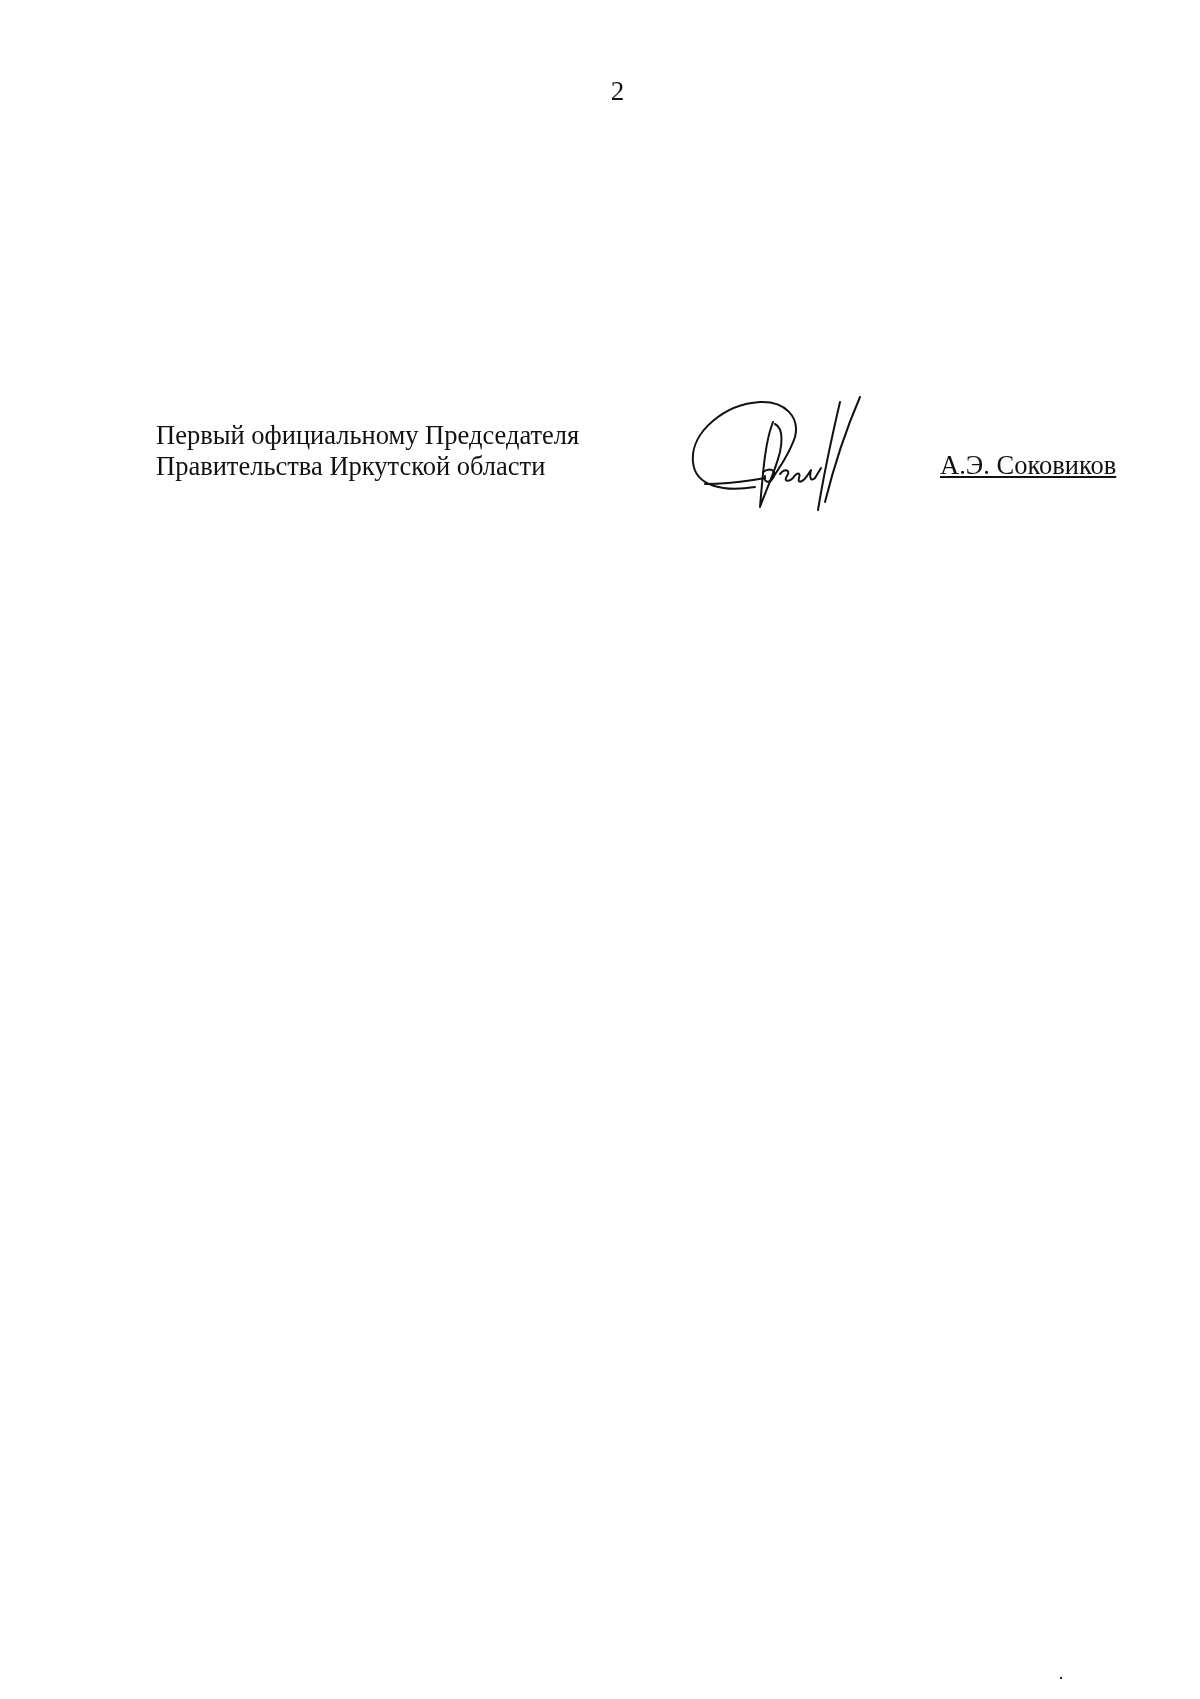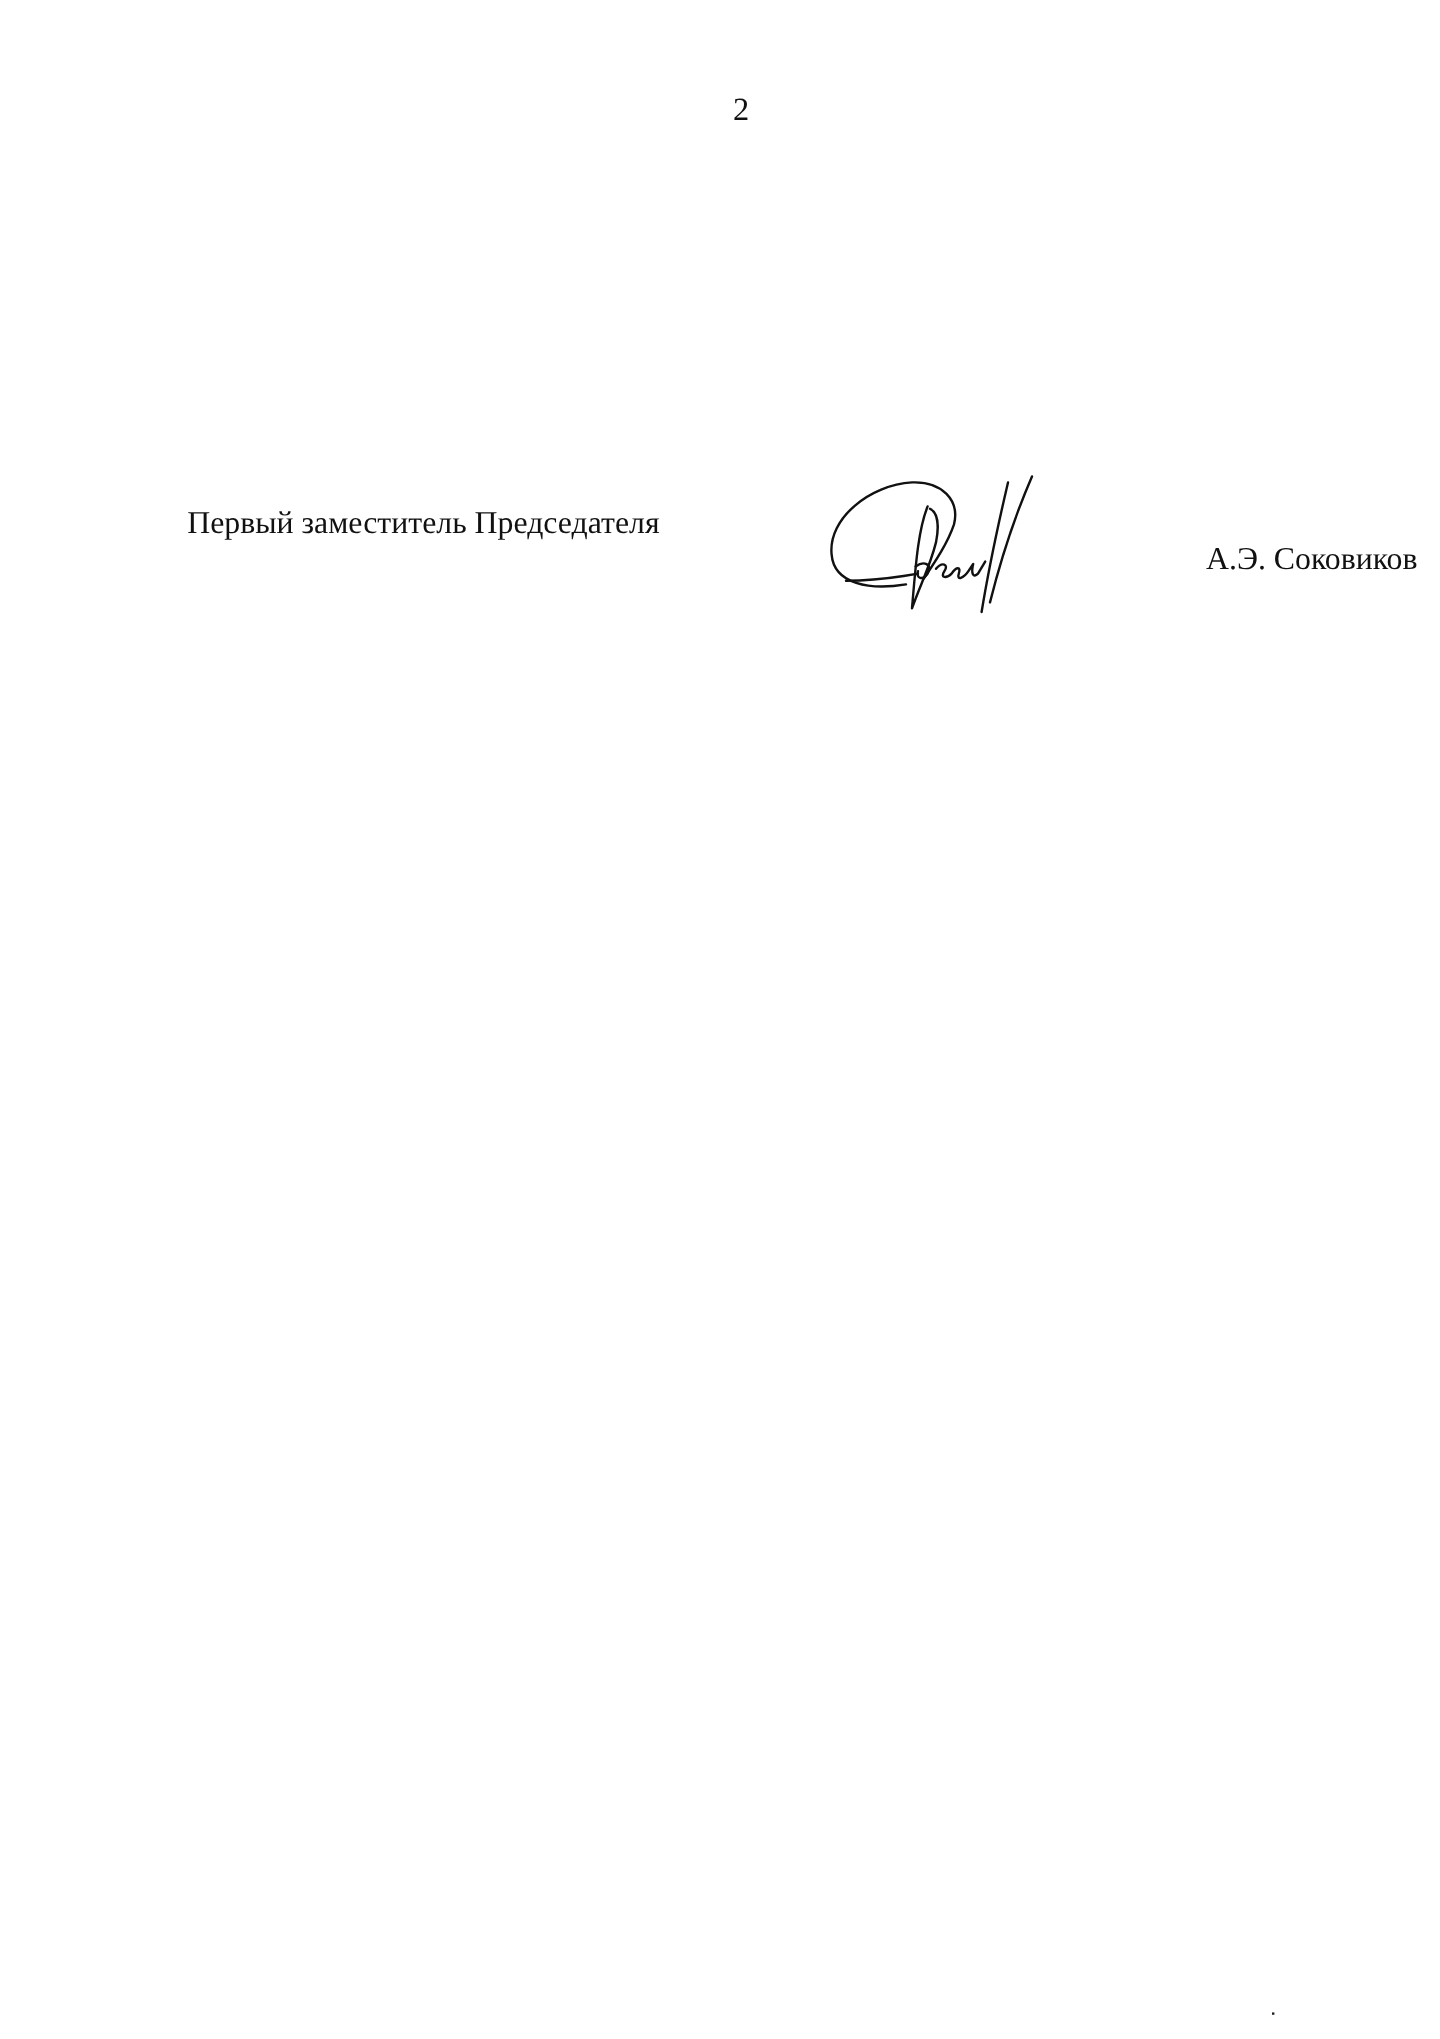--- a/index.html
+++ b/index.html
@@ -43,25 +43,26 @@
     .sig-left {
       position: absolute;
       left: 156px;
       top: 420px;
       font-size: 26.5px;
       line-height: 31px;
     }
     .sig-left div { white-space: nowrap; }
     .sig-name {
       position: absolute;
-      left: 1005px;
+      left: 940px;
       top: 450px;
       font-size: 26.5px;
       line-height: 31px;
       white-space: nowrap;
+      text-decoration: underline;
     }
     .signature {
       position: absolute;
       left: 685px;
       top: 392px;
       width: 230px;
       height: 130px;
     }
     .speck {
       position: absolute;
@@ -74,21 +75,22 @@
   </style>
 </head>
 <body>
 
 <div class="page-number">2</div>
 
 <div class="body-text">
 </div>
 
 <div class="sig-left">
-  <div>Первый заместитель Председателя</div>
+  <div>Первый официальному Председателя</div>
+  <div>Правительства Иркутской области</div>
 </div>
 
 <svg class="signature" viewBox="0 0 230 130" xmlns="http://www.w3.org/2000/svg" fill="none" stroke="#111" stroke-width="2" stroke-linecap="round" stroke-linejoin="round">
 
   <path d="M70 95 C 40 100, 10 95, 8 70 C 5 40, 40 12, 75 10 C 100 9, 115 25, 110 45 C 105 60, 95 75, 85 90"></path>
 
   <path d="M20 92 C 40 92, 55 90, 68 88 L 80 86"></path>
 
   <path d="M88 30 C 80 50, 78 80, 75 115 C 82 95, 90 80, 95 60 C 98 45, 96 35, 90 32"></path>
   <path d="M78 80 C 85 75, 92 78, 88 86 C 84 92, 78 90, 80 84"></path>

